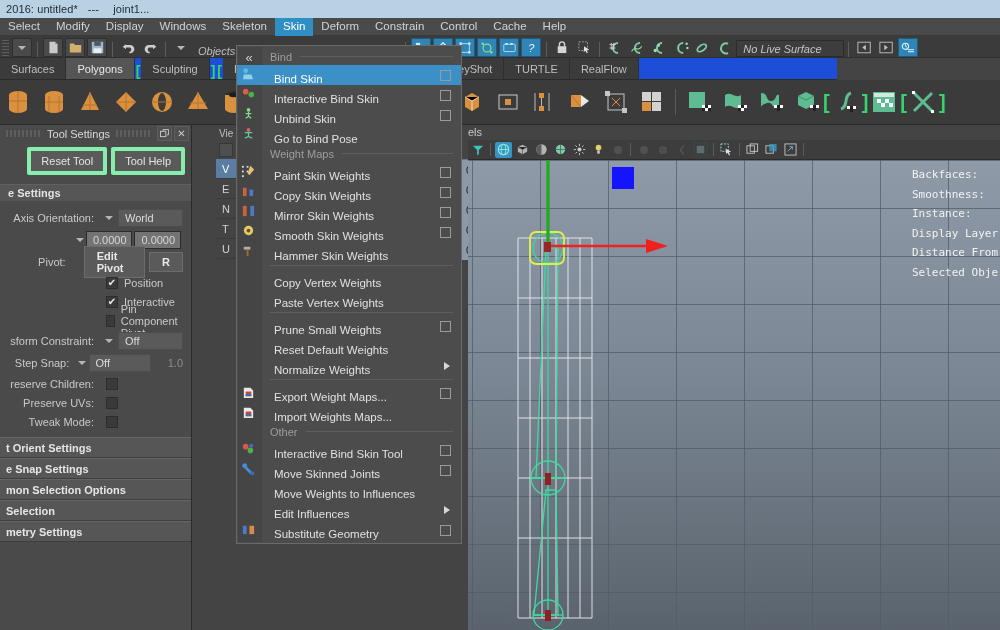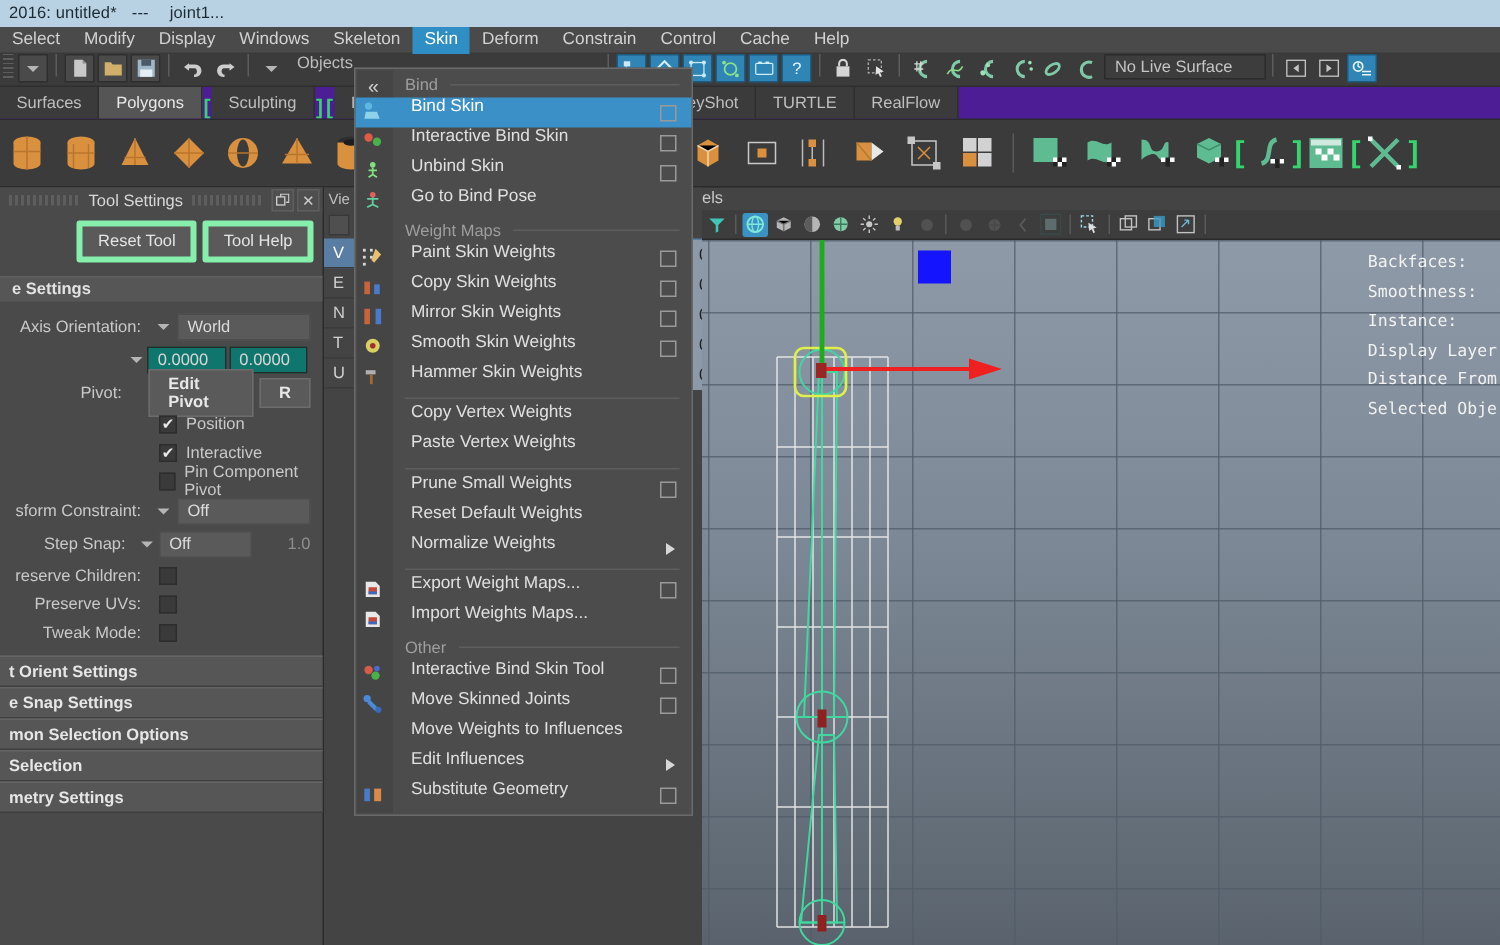--- a/index.html
+++ b/index.html
@@ -31,60 +31,61 @@
   }
   .menubar .mi{
     padding:1px 8px 2px 8px; font-size:11.5px; color:#d2d2d2; height:18px;
     display:flex; align-items:center; cursor:default;
   }
   .menubar .mi.active{ background:#2f8fc4; color:#ffffff; }
 
   
   .statusrow{
     position:absolute; left:0; top:36px; width:1000px; height:22px;
-    background:#3b3b3b; display:flex; align-items:flex-start;
+    background:#3b3b3b; display:flex; align-items:flex-end;
     border-bottom:1px solid #2e2e2e;
+    font-style:italic;
   }
   .sbtn{ width:20px; height:19px; margin:0 1px; display:flex; align-items:center; justify-content:center;
          background:#4a4a4a; border:1px solid #2e2e2e; border-radius:1px; position:relative;}
   .sbtn.flat{ background:transparent; border:none; }
   .sbtn.cy{ background:#2f85b5; border-color:#1d5c80; }
   .sep{ width:1px; height:15px; background:#5c5c5c; margin:0 4px; }
   .gripper{ width:7px; height:17px; margin-left:2px; margin-right:2px;
     background:repeating-linear-gradient(to bottom,#5d5d5d 0 1px,transparent 1px 3px); }
   .combo-lbl{ font-size:11px; color:#bdbdbd; padding:0 6px; }
   .field{
     height:17px; background:#3d3d3d; border:1px solid #2b2b2b; border-radius:1px;
     color:#c5c5c5; font-size:11px; display:flex; align-items:center; padding:0 6px;
   }
   .tridown{ width:0;height:0;border-left:4px solid transparent;border-right:4px solid transparent;border-top:4px solid #b5b5b5; }
 
   
   .shelftabs{
-    position:absolute; left:0; top:58px; width:1000px; height:22px;
-    background:#4c1d95; display:flex; align-items:flex-end; border-bottom:1px solid #2b2b2b;
+    position:absolute; left:0; top:58px; width:837px; height:22px;
+    background:#1d4ed8; display:flex; align-items:flex-end; border-bottom:1px solid #2b2b2b;
   }
   .stab{
     height:21px; padding:0 11px; display:flex; align-items:center; font-size:11px;
     color:#bfbfbf; background:#3b3b3b; border-right:1px solid #2e2e2e;
   }
   .stab.sel{ background:#555555; color:#e8e8e8; }
   .brkL,.brkR{ color:#36d36f; font-weight:bold; font-size:14px; padding:0 1px; }
 
   
   .shelfrow{
     position:absolute; left:0; top:80px; width:1000px; height:45px;
     background:#3b3b3b; display:flex; align-items:center; border-bottom:1px solid #2b2b2b;
     overflow:hidden;
   }
   .shicon{ width:30px; height:30px; margin:0 3px; display:flex; align-items:center; justify-content:center; flex:none;}
 
   
   .leftdock{
-    position:absolute; left:0; top:125px; width:216px; height:505px;
+    position:absolute; left:0; top:125px; width:192px; height:505px;
     background:#4a4a4a; border-right:1px solid #2b2b2b;
   }
   .dockhdr{
     height:17px; background:#4a4a4a; display:flex; align-items:center; font-size:11px;
     color:#d8d8d8; position:relative;
   }
   .dockhdr .dots{ flex:1; height:7px;
     background:repeating-linear-gradient(to right,#5e5e5e 0 2px,transparent 2px 4px);
     margin:0 6px;}
   .dockhdr .btn{ width:15px;height:15px; border:1px solid #5e5e5e; margin-right:2px;
@@ -92,21 +93,21 @@
   .toolbtnrow{ display:flex; justify-content:flex-end; padding:5px 6px 5px 0; gap:4px;}
   .tbtn{ background:#5a5a5a; border:4px solid #86efac; border-radius:2px; color:#e4e4e4;
          font-size:11px; padding:4px 10px; }
   .sechdr{ background:#565656; height:17px; display:flex; align-items:center; padding-left:8px;
            font-size:11px; font-weight:bold; color:#e2e2e2; margin-top:4px; border-top:1px solid #606060;}
   .prow{ display:flex; align-items:center; height:22px; padding-right:8px; }
   .plabel{ width:100px; text-align:right; font-size:11px; color:#c9c9c9; padding-right:6px; }
   .pdrop{ width:18px; display:flex; justify-content:center; }
   .pfield{ flex:1; height:18px; background:#5a5a5a; border:1px solid #4d4d4d; color:#dcdcdc;
            font-size:11px; display:flex; align-items:center; padding-left:6px; }
-  .numf{ height:18px; width:62px; background:#0f766e; border:1px solid #2b2b2b; color:#d6d6d6;
+  .numf{ height:18px; width:62px; background:#737373; border:1px solid #2b2b2b; color:#d6d6d6;
          font-size:11px; display:flex; align-items:center; padding-left:6px; margin-right:2px;}
   .ckrow{ display:flex; align-items:center; height:19px; padding-left:106px; font-size:11px; color:#c9c9c9; }
   .ck{ width:12px;height:12px; background:#3a3a3a; border:1px solid #2d2d2d; margin-right:6px;
        display:flex; align-items:center; justify-content:center; color:#e8e8e8; font-size:10px;}
   .ckrow.right { padding-left:0; }
   .ckrow.right .lab{ width:100px; text-align:right; padding-right:6px;}
   .accord{ height:21px; background:#565656; border-top:1px solid #646464; border-bottom:1px solid #3f3f3f;
            display:flex; align-items:center; padding-left:6px; font-size:11px; font-weight:bold; color:#e6e6e6;}
   .btnwide{ background:#5a5a5a; border:1px solid #6c6c6c; color:#e8e8e8; font-size:11px;
             font-weight:bold; padding:3px 12px; }
@@ -155,21 +156,21 @@
   .menu{
     position:absolute; left:236px; top:45px; width:226px;
     background:#4c4c4c; border:1px solid #6a6a6a; z-index:40;
     padding:2px 0 3px 0;
   }
   .menu .strip{ position:absolute; left:1px; top:1px; width:24px; bottom:1px; background:#454545; }
   .mcat{ position:relative; height:17px; display:flex; align-items:center; padding-left:33px;
          font-size:11px; color:#9e9e9e; }
   .mcat .ln{ flex:1; height:1px; background:#5e5e5e; margin-left:8px; margin-right:8px;}
   .mitem{
-    position:relative; height:20px; display:flex; align-items:flex-start;
+    position:relative; height:20px; display:flex; align-items:flex-end;
     padding-left:37px; font-size:11.5px; color:#e0e0e0;
   }
   .mitem.hl{ background:#3b90c8; color:#ffffff; }
   .mitem .ob{
     position:absolute; right:10px; top:5px; width:11px; height:11px;
     border:1px solid #9a9a9a; background:transparent;
   }
   .mitem .arr{
     position:absolute; right:11px; top:6px; width:0;height:0;
     border-top:4px solid transparent;border-bottom:4px solid transparent;border-left:6px solid #d8d8d8;

